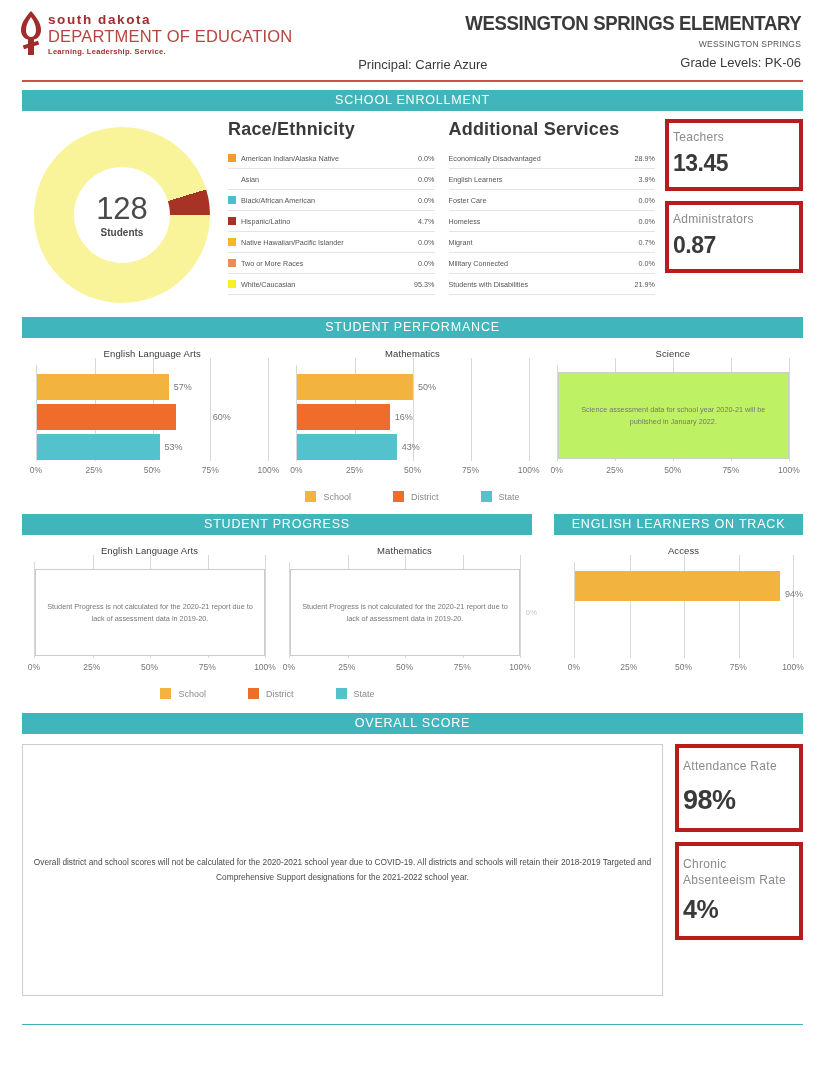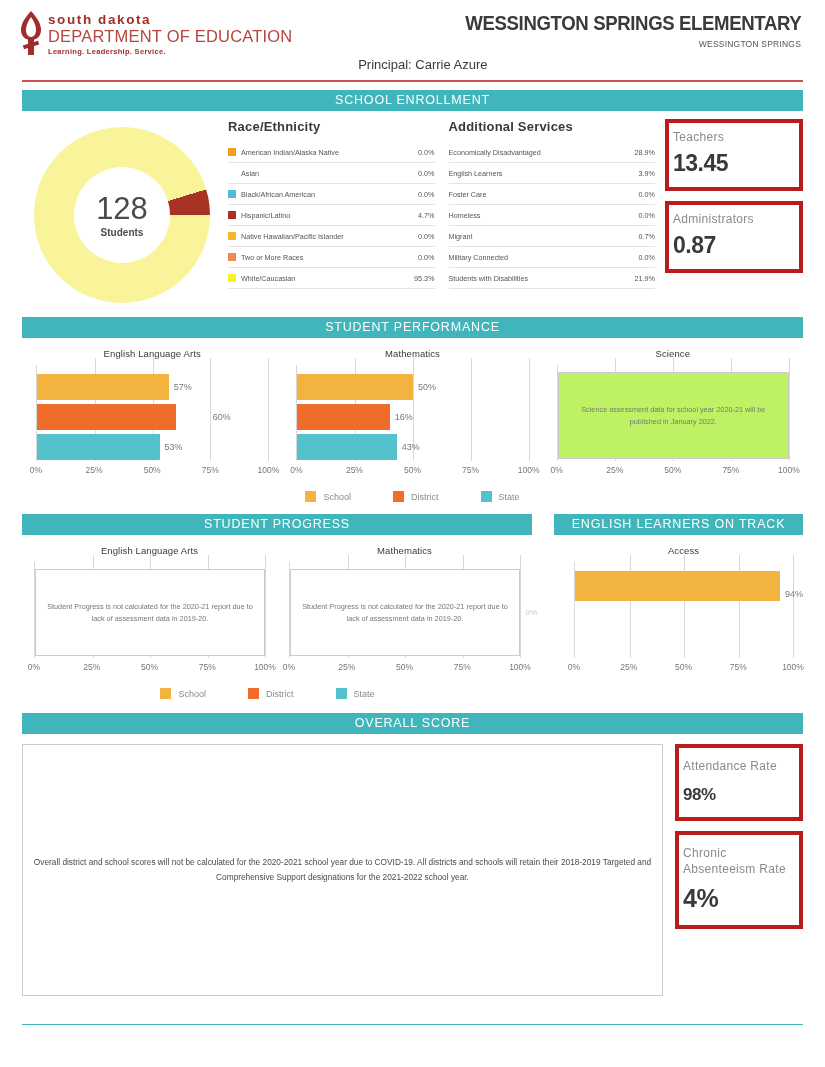--- a/index.html
+++ b/index.html
@@ -47,21 +47,21 @@
   .donut-hole {
     position: absolute; left: 50%; top: 50%; transform: translate(-50%,-50%);
     width: 96px; height: 96px; border-radius: 50%; background: #fff;
     display: flex; flex-direction: column; align-items: center; justify-content: center;
   }
   .donut-num { font-size: 31px; color: #4a4a4a; line-height: 1; font-weight: 300; }
   .donut-lbl { font-size: 10px; font-weight: bold; color: #4a4a4a; margin-top: 3px; }
 
   .tables { flex: 1; display: flex; gap: 14px; padding-left: 6px; }
   .tbl { flex: 1; }
-  .tbl h3 { font-size: 13px; font-weight: bold; color: #3a3a3a; margin-bottom: 8px; letter-spacing: 0.2px; }
+  .tbl h3 { font-size: 18px; font-weight: bold; color: #3a3a3a; margin-bottom: 8px; letter-spacing: 0.2px; }
   .row { display: flex; align-items: center; border-bottom: 1px solid #e4e4e4; height: 21px; font-size: 7.2px; color: #555; }
   .sw { width: 8px; height: 8px; flex: 0 0 8px; margin-right: 5px; }
   .row .nm { flex: 1; white-space: nowrap; overflow: hidden; }
   .row .vl { text-align: right; white-space: nowrap; }
 
   .stat-col { width: 148px; padding-left: 10px; }
   .stat-box { border: 4px solid #b91c1c; text-align: left; padding: 7px 4px 10px 4px; margin-bottom: 10px; }
   .stat-box .t { font-size: 12px; color: #8a8a8a; letter-spacing: 0.3px; }
   .stat-box .v { font-size: 23px; color: #3a3a3a; font-weight: bold; margin-top: 6px; letter-spacing: -0.5px; }
 
@@ -113,20 +113,21 @@
     <div class="logo-text">
       <div class="logo-l1">south dakota</div>
       <div class="logo-l2">DEPARTMENT OF EDUCATION</div>
       <div class="logo-l3">Learning. Leadership. Service.</div>
     </div>
   </div>
 
   <div class="school-block">
     <div class="school-name">WESSINGTON SPRINGS ELEMENTARY</div>
     <div class="district-name">WESSINGTON SPRINGS</div>
+    <div class="grade-levels">Grade Levels: PK-06</div>
   </div>
 
   <div class="principal">Principal: Carrie  Azure</div>
 </div>
 <div class="header-rule"></div>
 
 <div class="band" style="margin-top:8px;">
   <div class="bar">SCHOOL ENROLLMENT</div>
 </div>
 
@@ -423,21 +424,21 @@
 <div class="band" style="margin-top:14px;">
   <div class="bar">OVERALL SCORE</div>
 </div>
 <div class="overall">
   <div class="overall-box">
     <div id="overall-msg">Overall district and school scores will not be calculated for the 2020-2021 school year due to COVID-19. All districts and schools will retain their 2018-2019 Targeted and Comprehensive Support designations for the 2021-2022 school year.</div>
   </div>
   <div class="overall-right" id="overall-metrics">
       <div class="stat-box" style="padding: 10px 4px 12px;">
         <div class="t" style="line-height: 1.35;">Attendance Rate</div>
-        <div class="v" style="font-size: 17px; margin-top: 11px;">98%</div>
+        <div class="v" style="font-size: 27px; margin-top: 11px;">98%</div>
       </div>
       <div class="stat-box" style="padding: 10px 4px 12px;">
         <div class="t" style="line-height: 1.35;">Chronic Absenteeism Rate</div>
         <div class="v" style="font-size: 25px;">4%</div>
       </div>
     </div>
 </div>
 
 <div class="footer-rule"></div>
 

